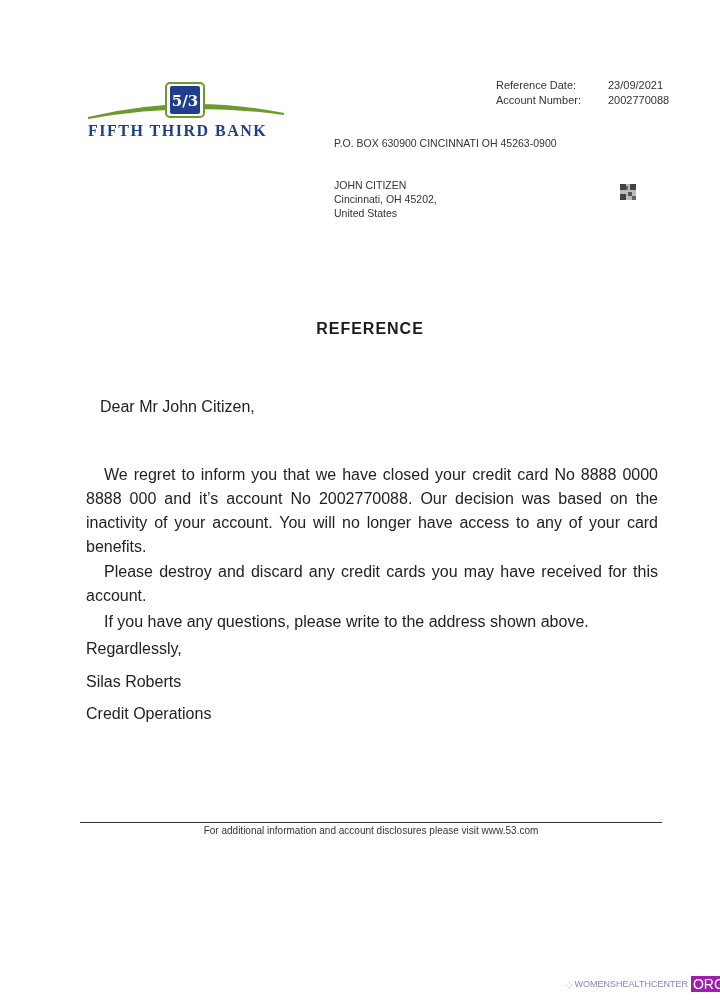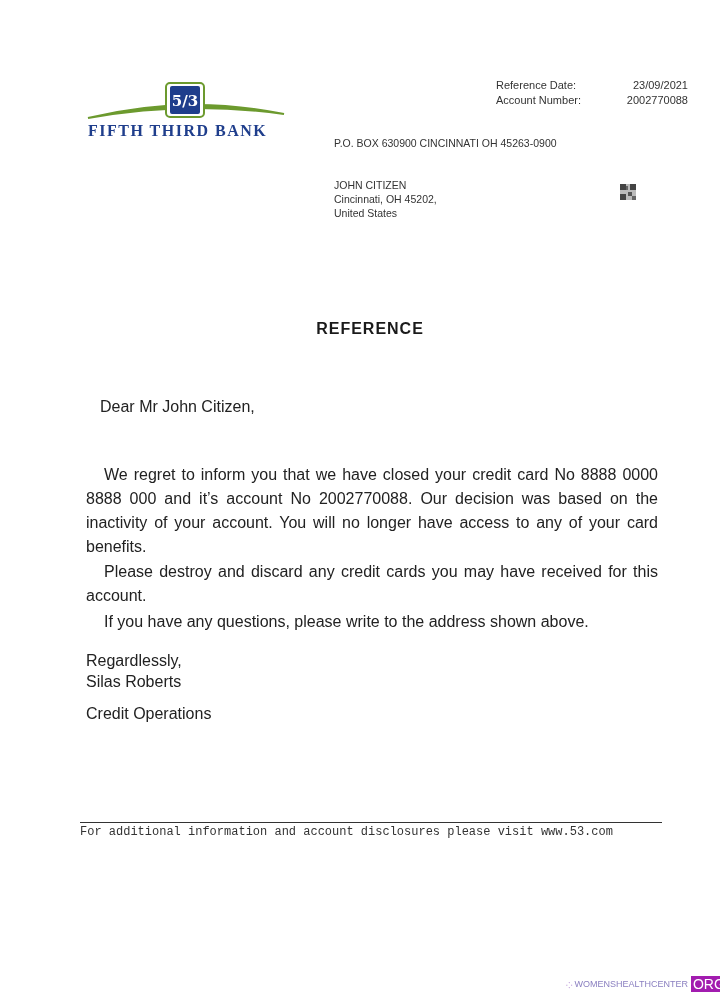--- a/index.html
+++ b/index.html
@@ -13,32 +13,32 @@
     .logo-swoosh { position: absolute; left: 0; top: 0; }
     .logo-text {
       position: absolute; left: 2px; top: 42px; font-size: 16px; font-weight: bold;
       color: #1f3e8c; letter-spacing: 1.5px; white-space: nowrap;
       font-variant: small-caps;
       font-family: Liberation Serif, serif;
     }
     .meta { right: 32px; top: 78px; font-size: 11px; color: #333; line-height: 15px; }
     .meta-row { display: flex; justify-content: flex-end; }
     .meta-label { width: 100px; text-align: left; margin-right: 12px; }
-    .meta-value { width: 80px; text-align: right; }
+    .meta-value { width: 80px; text-align: left; }
     .addr { left: 334px; font-size: 10.5px; line-height: 14px; color: #333; }
     .qr { left: 620px; top: 184px; width: 16px; height: 16px; }
     .title {
       left: 0; width: 740px; text-align: center; top: 320px;
       font-size: 16px; font-weight: bold; letter-spacing: 1px; color: #1a1a1a;
     }
     .body-text { font-size: 16px; color: #222; }
     .para { left: 86px; width: 572px; line-height: 24px; text-align: justify; }
     .indent { text-indent: 18px; margin-top: 22px; }
     .footer-rule { left: 80px; top: 822px; width: 582px; height: 1px; background: #333; }
-    .footer-text { left: 80px; width: 582px; top: 825px; text-align: left; font-size: 12px; color: #333; font-family: Liberation Mono, monospace; }
+    .footer-text { left: 80px; width: 582px; top: 825px; text-align: center; font-size: 10px; color: #333; }
     .wm { left: 566px; top: 976px; font-size: 9px; color: #8a7fc0; display: flex; align-items: center; }
     .wm-badge { background: #a21caf; color: #fff; padding: 0 2px; margin-left: 3px; font-size: 14px; }
     .dots { color: #a070c8; margin-right: 2px; font-size: 8px; }
   </style>
 </head>
 <body>
 
 <div class="abs logo">
   <svg class="logo-swoosh" width="200" height="44">
     <path d="M2 38 Q100 14 198 34 Q100 20 2 38 Z" fill="#6c9a2e" stroke="#6c9a2e" stroke-width="2"></path>
@@ -81,21 +81,21 @@
 </svg>
 
 <div class="abs title">REFERENCE</div>
 
 <div class="abs body-text" style="left:100px; top:398px;">Dear Mr John Citizen,</div>
 
 <div class="abs body-text para indent" style="top:441px;">We regret to inform you that we have closed your credit card No 8888 0000 8888 000 and it’s account No 2002770088. Our decision was based on the inactivity of your account. You will no longer have access to any of your card benefits.</div>
 <div class="abs body-text para indent" style="top:538px;">Please destroy and discard any credit cards you may have received for this account.</div>
 <div class="abs body-text para indent" style="top:588px;">If you have any questions, please write to the address shown above.</div>
 
-<div class="abs body-text" style="left:86px; top:640px;margin-top:12px;">Regardlessly,</div>
+<div class="abs body-text" style="left:86px; top:640px;">Regardlessly,</div>
 <div class="abs body-text" style="left:86px; top:673px;">Silas Roberts</div>
 <div class="abs body-text" style="left:86px; top:705px;">Credit Operations</div>
 
 <div class="abs footer-rule"></div>
 <div class="abs footer-text">For additional information and account disclosures please visit www.53.com</div>
 
 <div class="abs wm">
   <span class="dots">⁘</span>
   <span>WOMENSHEALTHCENTER</span>
   <span class="wm-badge">ORG</span>

